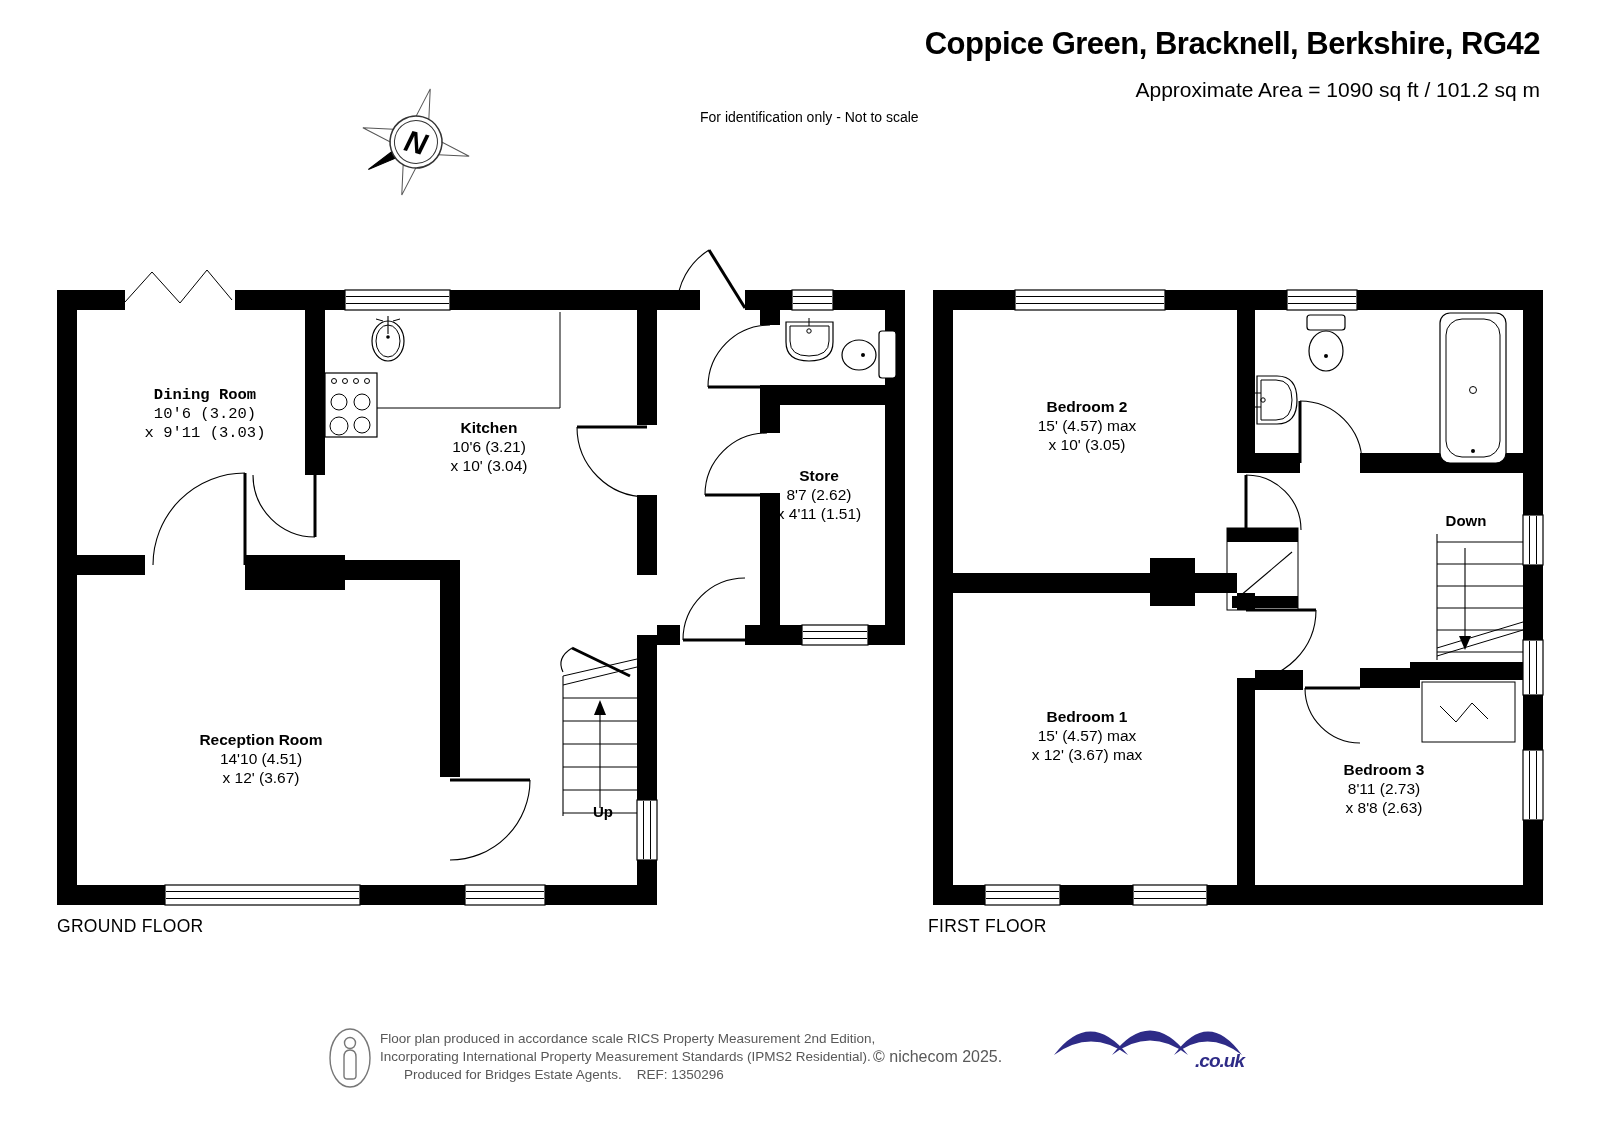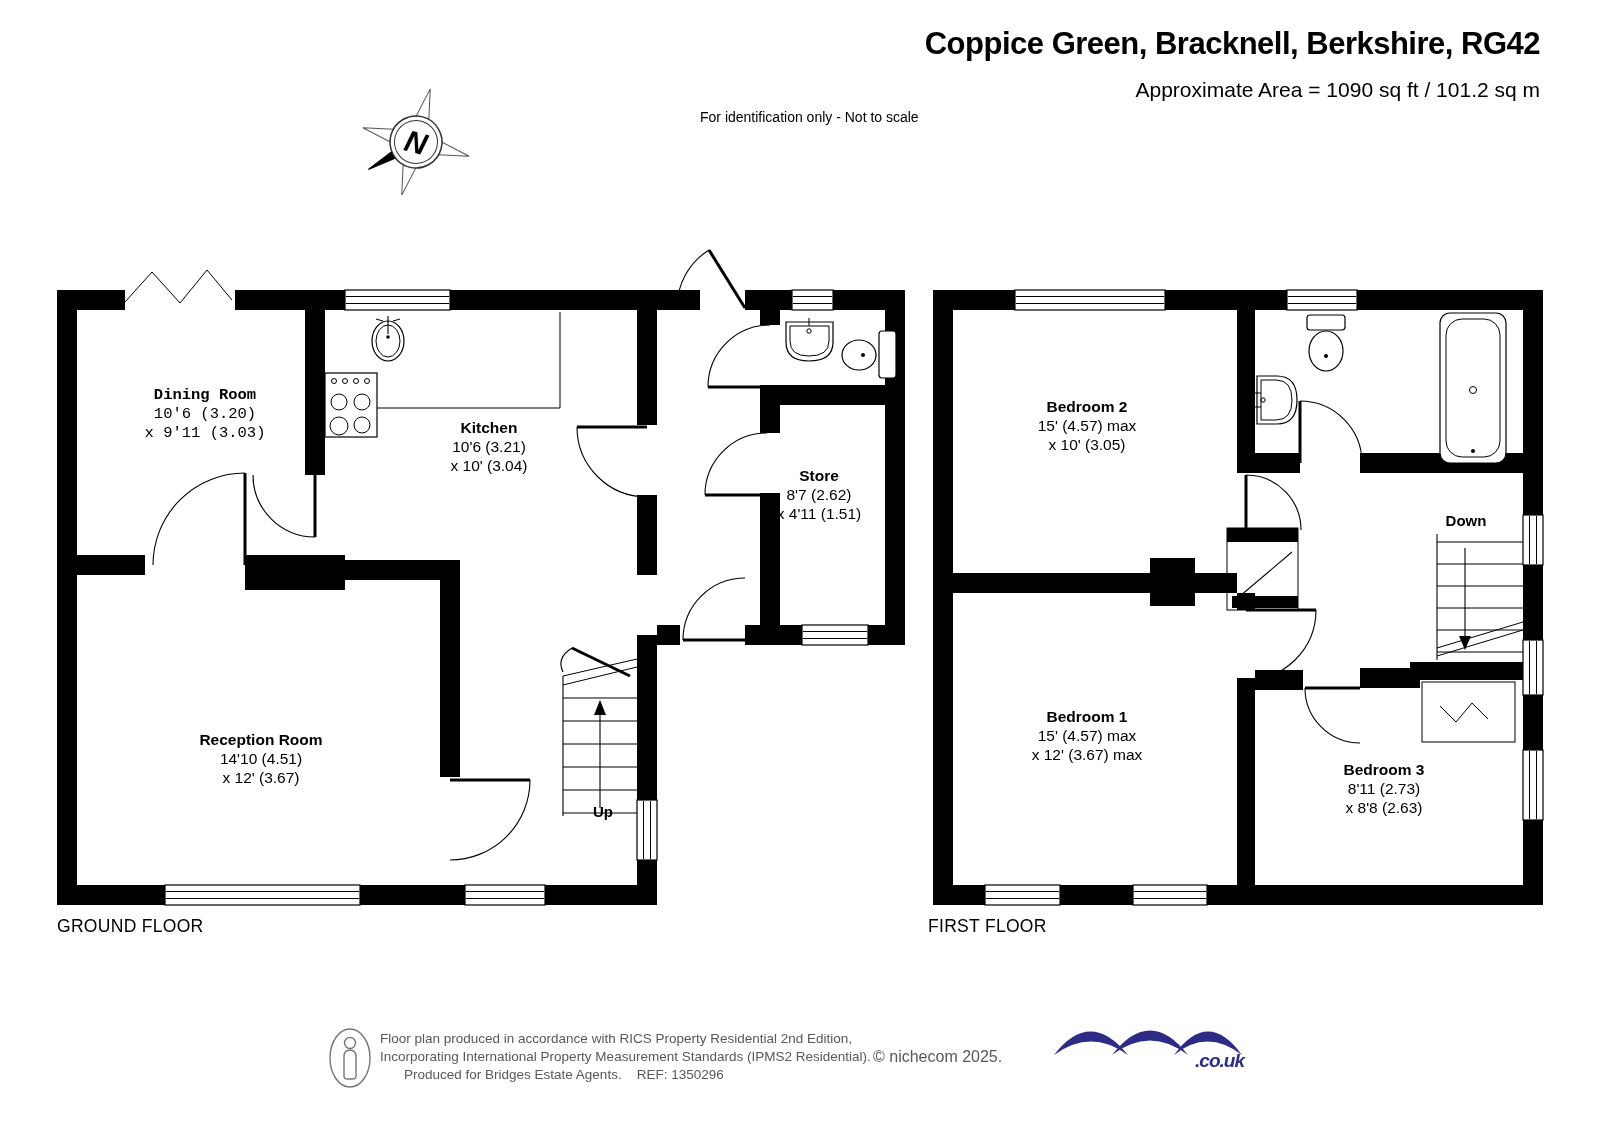--- a/index.html
+++ b/index.html
@@ -367,21 +367,21 @@
 <div class="room-label" style="left:1284px;top:760px;width:200px;">
   <div class="rname">Bedroom 3</div>
   <div>8'11 (2.73)</div>
   <div>x 8'8 (2.63)</div>
 </div>
 <div class="stair-label" style="left:1431px;top:512px;width:70px;">Down</div>
 
 <div class="floor-caption" style="left:57px;top:916px;">GROUND FLOOR</div>
 <div class="floor-caption" style="left:928px;top:916px;">FIRST FLOOR</div>
 
-<div class="foot-line" style="top:1030px;">Floor plan produced in accordance with RICS Property Residential 2nd Edition,</div>
+<div class="foot-line" style="top:1030px;">Floor plan produced in accordance scale RICS Property Measurement 2nd Edition,</div>
 <div class="foot-line" style="top:1048px;">Incorporating International Property Measurement Standards (IPMS2 Residential).</div>
 <div class="foot-line" style="top:1066px;margin-left:24px;">Produced for Bridges Estate Agents.&nbsp;&nbsp;&nbsp;&nbsp;REF: 1350296</div>
 <div class="foot-copy">© nichecom 2025.</div>
 
 <div class="logo">
   <svg width="196" height="34" viewBox="0 0 196 34">
     <path d="M6,33 Q42,-14 80,33 Q43,6 6,33 Z" fill="#2e2b87"></path>
     <path d="M64,33 Q102,-16 140,33 Q102,4 64,33 Z" fill="#2e2b87"></path>
     <path d="M126,33 Q160,-14 194,33 Q159,6 126,33 Z" fill="#2e2b87"></path>
   </svg>

